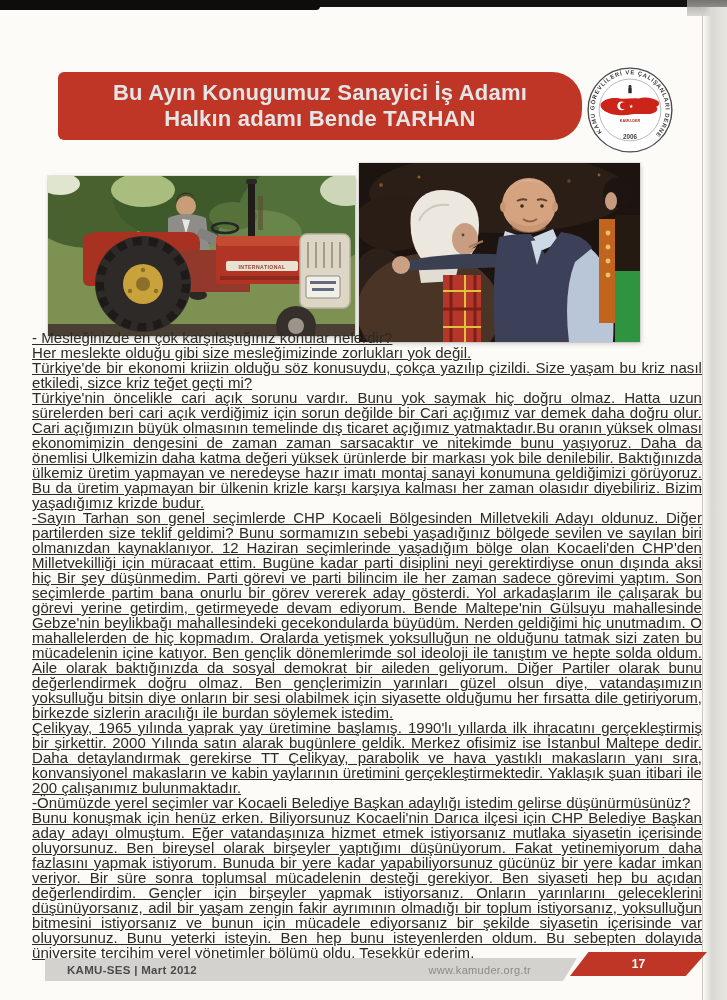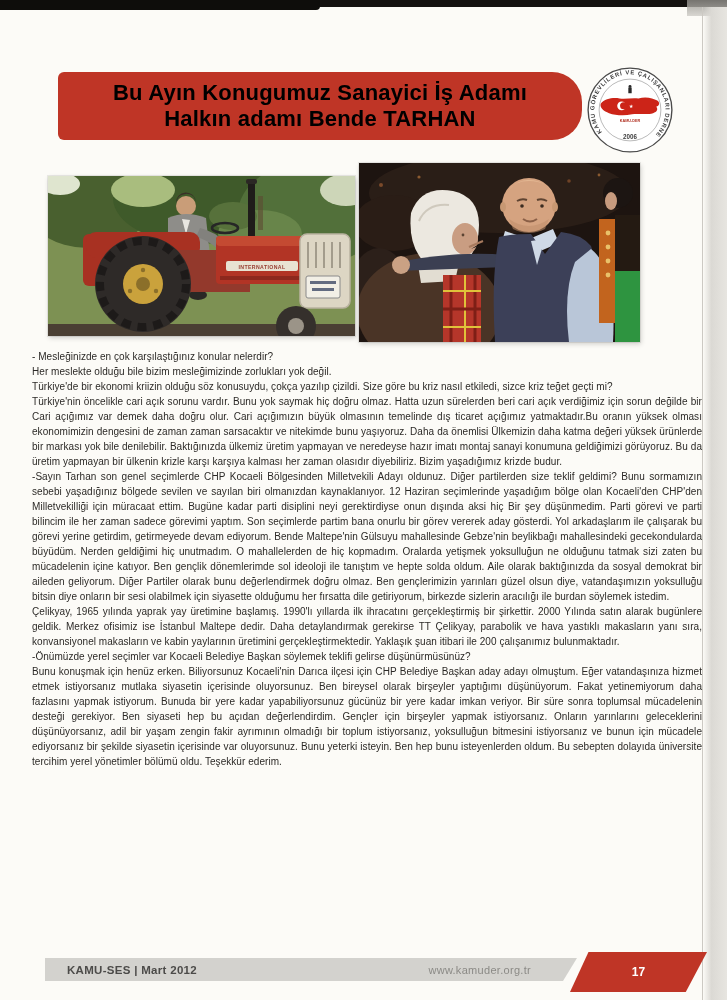--- a/index.html
+++ b/index.html
@@ -10,44 +10,44 @@
   .scan-top-edge{position:absolute;top:0;left:0;width:727px;height:7px;background:#141210;}
   .scan-top-edge-thick{position:absolute;top:0;left:0;width:320px;height:10px;background:#0e0d0b;border-radius:0 0 4px 0;}
   .scan-corner-smudge{position:absolute;top:0;right:0;width:40px;height:16px;background:linear-gradient(180deg,#8f8d88,#cfcdc8);opacity:.8;}
   .scan-right-edge{position:absolute;top:7px;right:0;width:24px;height:993px;
     background:linear-gradient(90deg,rgba(0,0,0,0) 0%,#dbd9d4 35%,#e7e5e0 100%);
     border-left:1px solid #ccc9c3;}
 
   
   .banner{position:absolute;left:58px;top:72px;width:524px;height:68px;background:#bf3526;
     border-radius:6px 30px 30px 6px;display:flex;flex-direction:column;align-items:center;justify-content:center;}
-  .banner .t1,.banner .t2{color:#000000;font-weight:bold;font-size:22px;line-height:26px;letter-spacing:.2px;}
+  .banner .t1,.banner .t2{color:#e5e5e5;font-weight:bold;font-size:22px;line-height:26px;letter-spacing:.2px;}
 
   
   .seal{position:absolute;left:586px;top:66px;width:88px;height:88px;}
 
   
   .photo{position:absolute;background:#fff;box-shadow:0 0 0 1px rgba(0,0,0,.07),1px 2px 5px rgba(0,0,0,.18);}
   .photo-left{left:48px;top:176px;width:307px;height:160px;}
   .photo-right{left:359px;top:163px;width:281px;height:179px;}
   .photo svg{display:block;width:100%;height:100%;}
 
   
-  .article{position:absolute;left:32px;top:349px;width:670px;color:#2c2a27;
-    font-size:10px;line-height:15px;letter-spacing:.05px;}
+  .article{position:absolute;left:32px;top:330px;width:670px;color:#2c2a27;
+    font-size:15px;line-height:15px;letter-spacing:.05px;text-decoration:underline;}
   .article p{margin:0;text-align:justify;}
 
   
   .footer-bar{position:absolute;left:45px;top:958px;width:532px;height:23px;background:#d3d2ce;
     clip-path:polygon(0 0,100% 0,calc(100% - 14px) 100%,0 100%);
     display:flex;align-items:center;justify-content:space-between;box-sizing:border-box;
     padding:0 46px 0 22px;}
   .footer-issue{color:#4c4b49;font-weight:bold;font-size:11.5px;letter-spacing:.3px;}
   .footer-site{color:#8b8a86;font-size:11px;letter-spacing:.3px;}
-  .page-tab{position:absolute;left:570px;top:952px;width:137px;height:40px;background:#bf3526;
+  .page-tab{position:absolute;left:570px;top:952px;width:137px;height:24px;background:#bf3526;
     clip-path:polygon(13.5% 0,100% 0,84.5% 100%,0 100%);
     display:flex;align-items:center;justify-content:center;text-align:center;}
   .page-tab span{color:#fff;font-weight:bold;font-size:12px;}
 </style>
 </head>
 <body>
 
 <div class="page">
 
   <div class="scan-top-edge"></div>
@@ -218,26 +218,26 @@
         <circle cx="249" cy="98" r="2.4" fill="#e9c26a"></circle>
         <circle cx="249" cy="112" r="2.4" fill="#e9c26a"></circle>
         <rect x="256" y="104" width="25" height="75" fill="#2e9440"></rect>
         <rect x="256" y="52" width="25" height="56" fill="#241a12"></rect>
       </g>
     </svg>
   </div>
 
   <div class="article">
       <p>- Mesleğinizde en çok karşılaştığınız konular nelerdir?</p>
-      <p>Her meslekte olduğu bile bizim mesleğimizinde zorlukları yok değil.</p>
-      <p>Türkiye'de bir ekonomi kriizin olduğu söz konusuydu, çokça yazılıp çizildi. Size göre bu kriz nasıl etkiledi, sizce kriz teğet geçti mi?</p>
+      <p>Her meslekte olduğu gibi size mesleğimizinde zorlukları yok değil.</p>
+      <p>Türkiye'de bir ekonomi kriizin olduğu söz konusuydu, çokça yazılıp çizildi. Size yaşam bu kriz nasıl etkiledi, sizce kriz teğet geçti mi?</p>
       <p>Türkiye'nin öncelikle cari açık sorunu vardır. Bunu yok saymak hiç doğru olmaz. Hatta uzun sürelerden beri cari açık verdiğimiz için sorun değilde bir Cari açığımız var demek daha doğru olur. Cari açığımızın büyük olmasının temelinde dış ticaret açığımız yatmaktadır.Bu oranın yüksek olması ekonomimizin dengesini de zaman zaman sarsacaktır ve nitekimde bunu yaşıyoruz. Daha da önemlisi Ülkemizin daha katma değeri yüksek ürünlerde bir markası yok bile denilebilir. Baktığınızda ülkemiz üretim yapmayan ve neredeyse hazır imatı montaj sanayi konumuna geldiğimizi görüyoruz. Bu da üretim yapmayan bir ülkenin krizle karşı karşıya kalması her zaman olasıdır diyebiliriz. Bizim yaşadığımız krizde budur.</p>
       <p>-Sayın Tarhan son genel seçimlerde CHP Kocaeli Bölgesinden Milletvekili Adayı oldunuz. Diğer partilerden size teklif geldimi? Bunu sormamızın sebebi yaşadığınız bölgede sevilen ve sayılan biri olmanızdan kaynaklanıyor. 12 Haziran seçimlerinde yaşadığım bölge olan Kocaeli'den CHP'den Milletvekilliği için müracaat ettim. Bugüne kadar parti disiplini neyi gerektirdiyse onun dışında aksi hiç Bir şey düşünmedim. Parti görevi ve parti bilincim ile her zaman sadece görevimi yaptım. Son seçimlerde partim bana onurlu bir görev vererek aday gösterdi. Yol arkadaşlarım ile çalışarak bu görevi yerine getirdim, getirmeyede devam ediyorum. Bende Maltepe'nin Gülsuyu mahallesinde Gebze'nin beylikbağı mahallesindeki gecekondularda büyüdüm. Nerden geldiğimi hiç unutmadım. O mahallelerden de hiç kopmadım. Oralarda yetişmek yoksulluğun ne olduğunu tatmak sizi zaten bu mücadelenin içine katıyor. Ben gençlik dönemlerimde sol ideoloji ile tanıştım ve hepte solda oldum. Aile olarak baktığınızda da sosyal demokrat bir aileden geliyorum.  Diğer Partiler olarak bunu değerlendirmek doğru olmaz. Ben gençlerimizin yarınları güzel olsun diye, vatandaşımızın yoksulluğu bitsin diye onların bir sesi olabilmek için siyasette olduğumu her fırsatta dile getiriyorum, birkezde sizlerin aracılığı ile burdan söylemek istedim.</p>
       <p>Çelikyay, 1965 yılında yaprak yay üretimine başlamış. 1990'lı yıllarda ilk ihracatını gerçekleştirmiş bir şirkettir. 2000 Yılında satın alarak bugünlere geldik. Merkez ofisimiz ise İstanbul Maltepe dedir. Daha detaylandırmak gerekirse TT Çelikyay, parabolik ve hava yastıklı makasların yanı sıra, konvansiyonel makasların ve kabin yaylarının üretimini gerçekleştirmektedir. Yaklaşık şuan itibari ile 200 çalışanımız bulunmaktadır.</p>
-      <p>-Önümüzde yerel seçimler var Kocaeli Belediye Başkan söylemek teklifi gelirse düşünürmüsünüz?</p>
+      <p>-Önümüzde yerel seçimler var Kocaeli Belediye Başkan adaylığı istedim gelirse düşünürmüsünüz?</p>
       <p>Bunu konuşmak için henüz erken. Biliyorsunuz Kocaeli'nin Darıca ilçesi için CHP Belediye Başkan aday adayı olmuştum. Eğer vatandaşınıza hizmet etmek istiyorsanız mutlaka siyasetin içerisinde oluyorsunuz. Ben bireysel olarak birşeyler yaptığımı düşünüyorum. Fakat yetinemiyorum daha fazlasını yapmak istiyorum. Bunuda bir yere kadar yapabiliyorsunuz gücünüz bir yere kadar imkan veriyor. Bir süre sonra toplumsal mücadelenin desteği gerekiyor. Ben siyaseti hep bu açıdan değerlendirdim. Gençler için birşeyler yapmak istiyorsanız. Onların yarınlarını geleceklerini düşünüyorsanız, adil bir yaşam zengin fakir ayrımının olmadığı bir toplum istiyorsanız, yoksulluğun bitmesini istiyorsanız ve bunun için mücadele ediyorsanız bir şekilde siyasetin içerisinde var oluyorsunuz. Bunu yeterki isteyin. Ben hep bunu isteyenlerden oldum. Bu sebepten dolayıda üniversite tercihim yerel yönetimler bölümü oldu. Teşekkür ederim.</p>
     </div>
 
   <div class="footer-bar">
     <span class="footer-issue">KAMU-SES | Mart 2012</span>
     <span class="footer-site">www.kamuder.org.tr</span>
   </div>
   <div class="page-tab">
     <span>17</span>
   </div>

